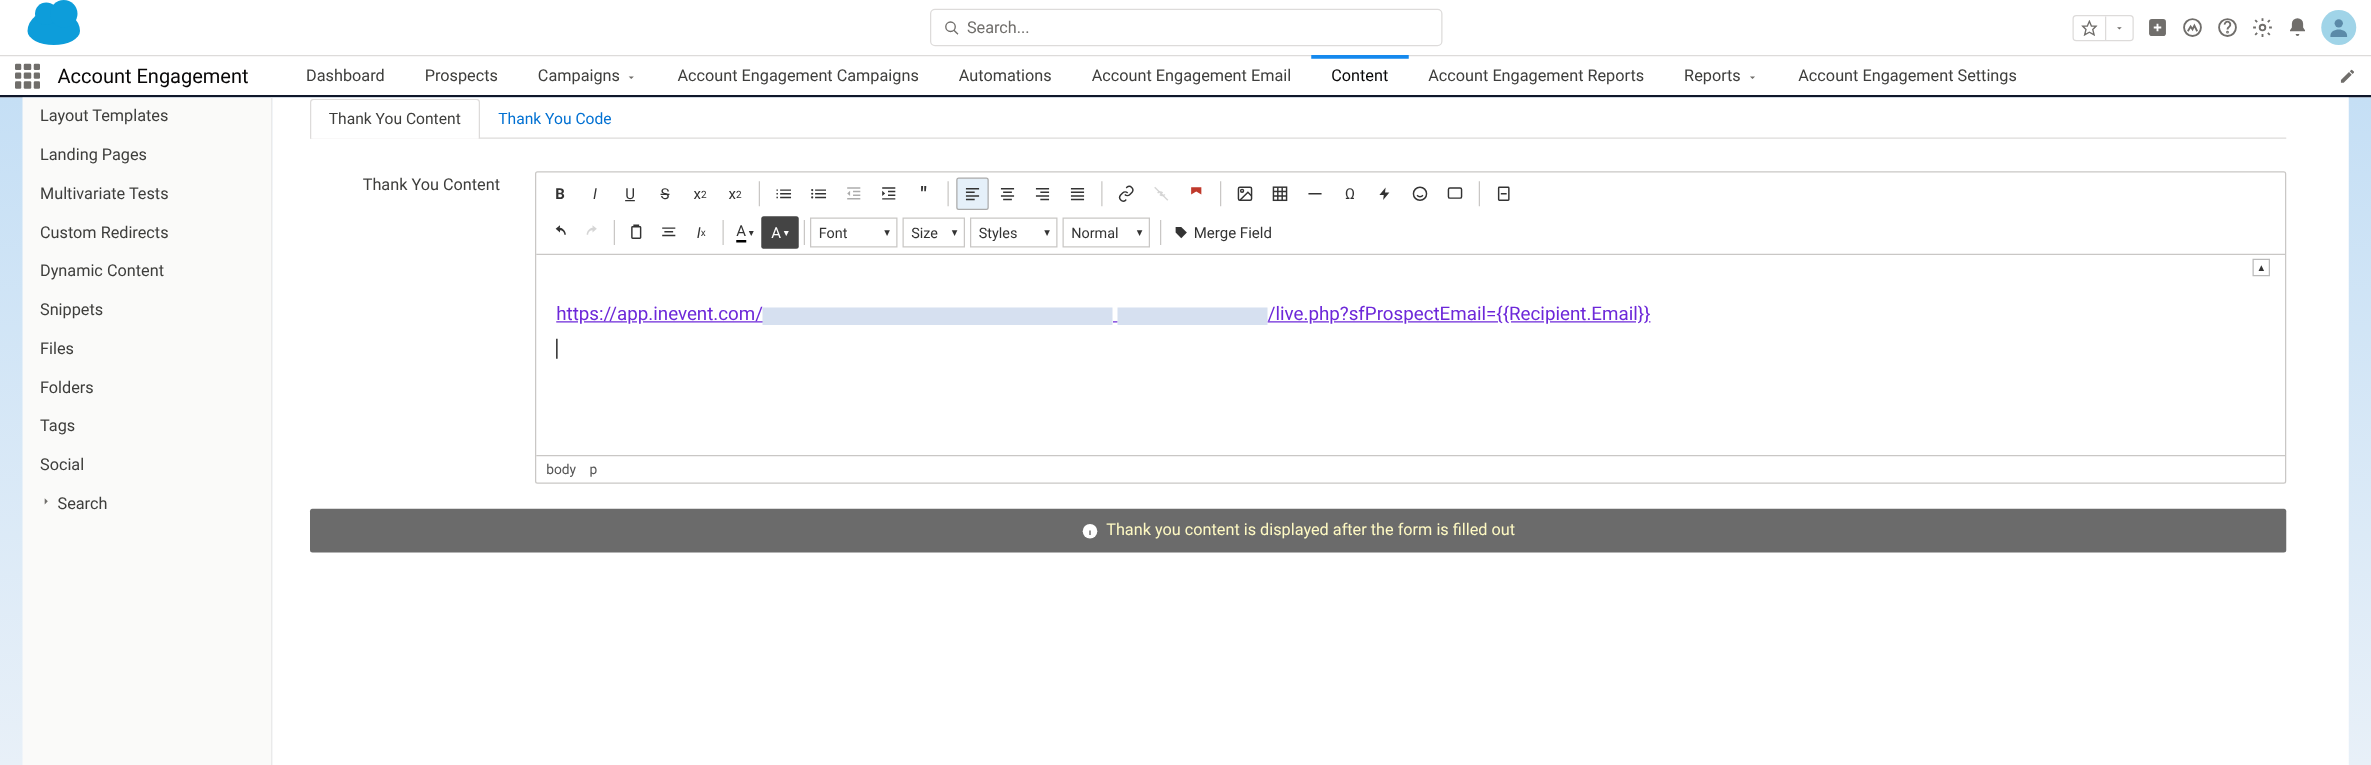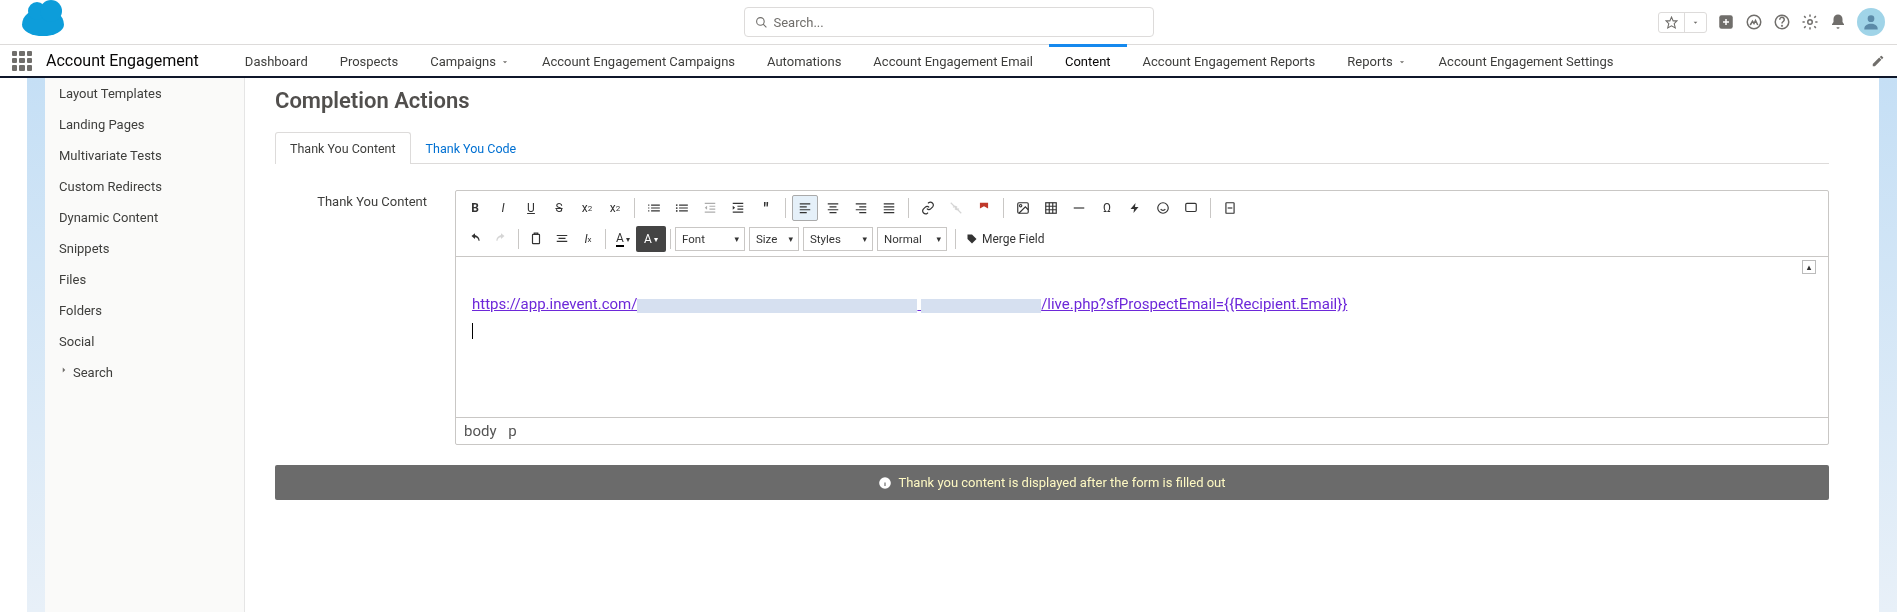--- a/index.html
+++ b/index.html
@@ -27,21 +27,21 @@
 .app-launcher div { background: #706e6b; border-radius: 1px; }
 .app-name { font-size: 16px; font-weight: 400; color: #080707; margin-right: 30px; }
 .nav-items { display: flex; align-items: stretch; height: 100%; }
 .nav-item { padding: 0 16px; display: flex; align-items: center; cursor: pointer; height: 33px; position: relative; }
 .nav-item.active { color: #080707; }
 .nav-item.active::before { content: ""; position: absolute; top: -1px; left: 0; right: 0; height: 3px; background: #1589ee; }
 .nav-chevron { margin-left: 4px; }
 .nav-edit { margin-left: auto; cursor: pointer; }
 
 
-.body-wrap { display: flex; height: calc(100% - 78px); background: linear-gradient(to bottom, #c5dff5 0%, #e8f0f8 100%); margin-left: 27px; }
+.body-wrap { display: flex; height: calc(100% - 78px); background: linear-gradient(to bottom, #c5dff5 0%, #e8f0f8 100%); }
 .sidebar { width: 200px; background: #fafaf9; border-right: 1px solid #e5e5e5; padding-top: 0; font-size: 13px; color: #3e3e3c; margin-left: 18px; }
 .sidebar-item { padding: 8px 14px; cursor: pointer; }
 .sidebar-item.with-chevron { display: flex; align-items: flex-start; }
 .sidebar-item.with-chevron svg { margin-right: 4px; }
 
 .main { flex: 1; background: #fff; margin-right: 18px; padding: 0 50px 20px 30px; overflow: auto; }
 .page-title { font-size: 22px; font-weight: 600; color: #514f4d; padding: 10px 0 18px; }
 
 .tabs { display: flex; border-bottom: 1px solid #dddbda; font-size: 12.5px; }
 .tab { padding: 8px 14px; cursor: pointer; border: 1px solid transparent; border-bottom: none; position: relative; top: 1px; }
@@ -61,21 +61,21 @@
 .merge-field { display: flex; align-items: center; font-size: 12px; cursor: pointer; padding: 0 6px; }
 .collapse-btn { position: absolute; right: 6px; top: 34px; width: 14px; height: 14px; border: 1px solid #bbb; font-size: 9px; display: flex; align-items: center; justify-content: center; cursor: pointer; }
 
 .tb-row2 { width: 100%; display: flex; align-items: center; margin-top: 3px; position: relative; }
 
 .editor-body { min-height: 160px; padding: 38px 16px 10px; font-size: 14px; }
 .editor-link { color: #6d28d9; text-decoration: underline; font-family: "Times New Roman", serif; font-size: 15px; }
 .redacted { display: inline-block; background: #d6e0f0; height: 14px; vertical-align: middle; }
 .cursor-caret { display: inline-block; width: 1px; height: 16px; background: #000; margin-top: 10px; }
 
-.path-bar { border-top: 1px solid #c9c7c5; padding: 4px 8px; font-size: 15px; color: #555; }
+.path-bar { border-top: 1px solid #c9c7c5; padding: 4px 8px; font-size: 11px; color: #555; }
 .path-bar span { margin-right: 8px; cursor: pointer; }
 
 .info-banner { margin-top: 20px; background: #6b6b6b; color: #fef9c3; padding: 10px; text-align: center; font-size: 13px; border-radius: 2px; display: flex; align-items: center; justify-content: center; gap: 6px; }
 svg { display: block; }
 </style>
 </head>
 <body>
 
 <div class="header-bar">
   <div class="cloud-logo"></div>
@@ -199,31 +199,31 @@
 <div class="body-wrap">
   <div class="sidebar">
     <div class="sidebar-item">Layout Templates</div>
     <div class="sidebar-item">Landing Pages</div>
     <div class="sidebar-item">Multivariate Tests</div>
     <div class="sidebar-item">Custom Redirects</div>
     <div class="sidebar-item">Dynamic Content</div>
     <div class="sidebar-item">Snippets</div>
     <div class="sidebar-item">Files</div>
     <div class="sidebar-item">Folders</div>
+    <div class="sidebar-item">Tags</div>
     <div class="sidebar-item">Social</div>
     <div class="sidebar-item with-chevron">
       <svg width="10" height="10" viewBox="0 0 24 24" fill="#706e6b">
           <path d="M9 6l6 6-6 6z"></path>
         </svg>
       <span>Search</span>
     </div>
   </div>
 
   <div class="main">
-    <h1 class="page-title">Completion Actions</h1>
 
     <div class="tabs">
       <div class="tab active">Thank You Content</div>
       <div class="tab inactive">Thank You Code</div>
     </div>
 
     <div class="form-row">
       <div class="form-label">Thank You Content</div>
       <div class="editor-wrap">
         <div class="toolbar">

